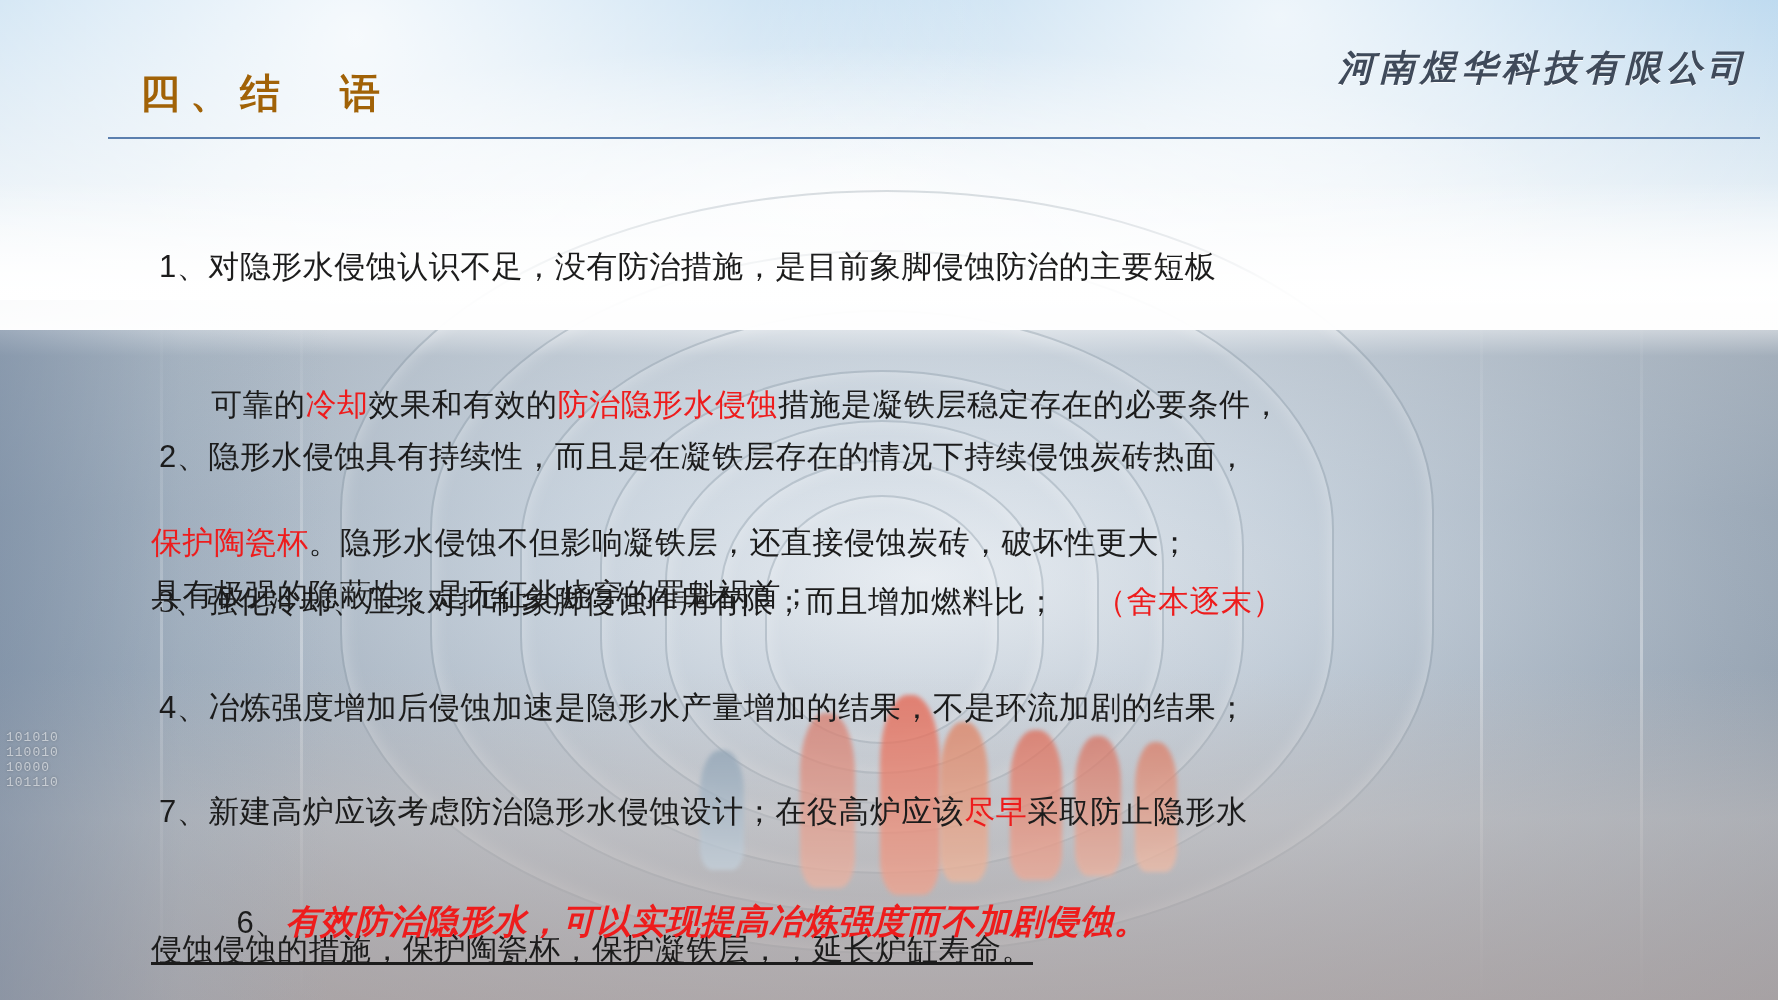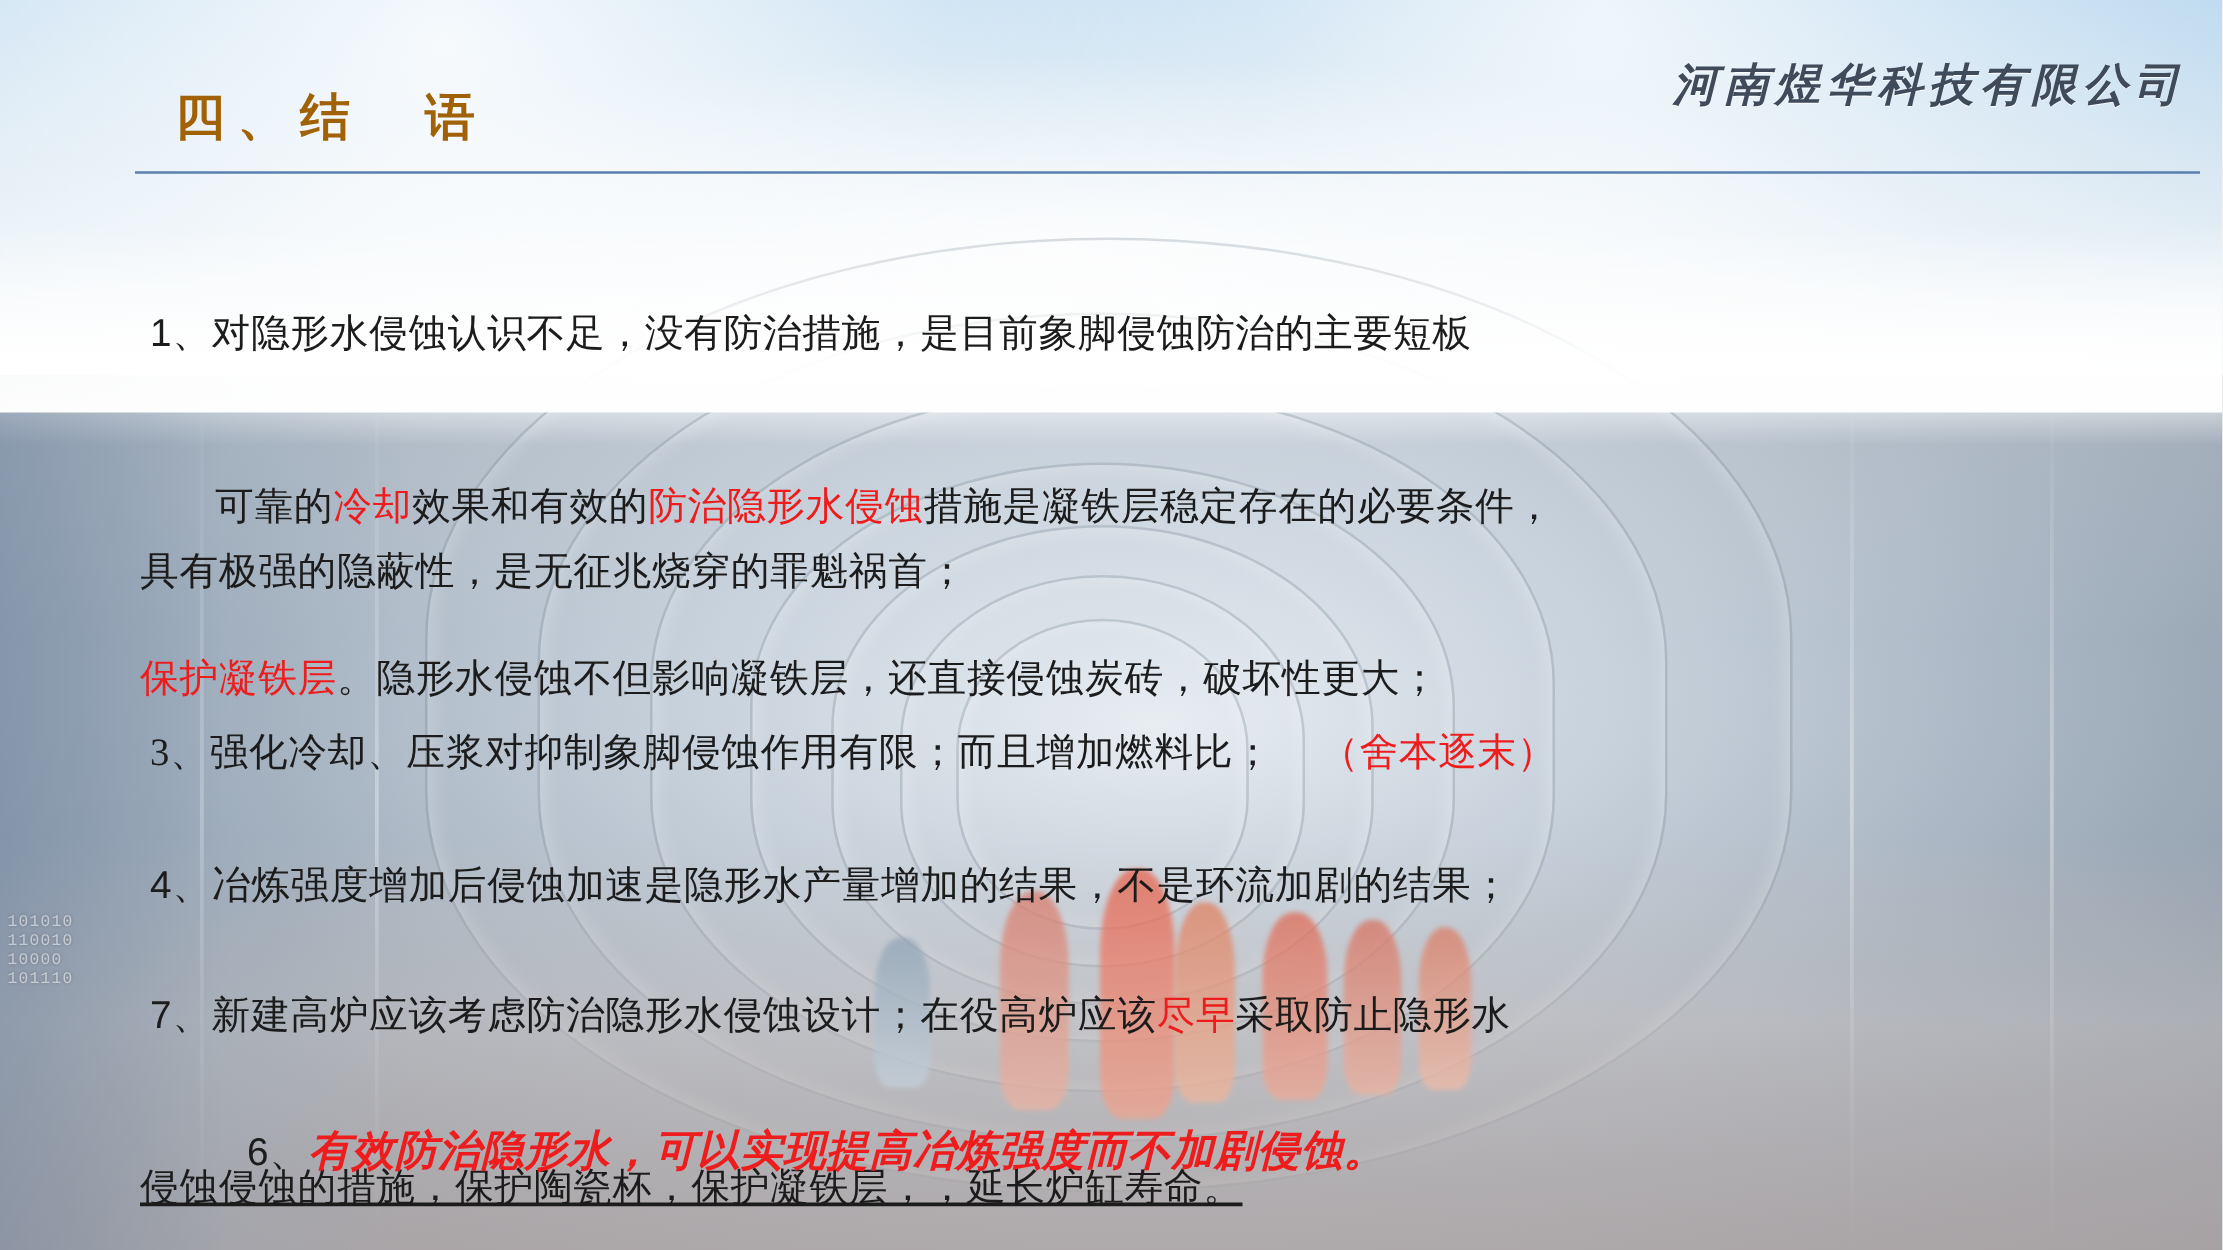--- a/index.html
+++ b/index.html
@@ -147,20 +147,21 @@
     top: 152px;
   }
 
   .para {
     position: absolute;
     font-size: 31px;
     line-height: 46px;
     color: #1c1c1c;
     letter-spacing: 0.5px;
     white-space: pre-wrap;
+    margin-left: 39px;
   }
   .red { color: #ee1c1c; }
   .p-line { display: block; }
   .indent { padding-left: 52px; }
 
   .item6 {
     color: #ee1c1c;
     font-weight: bold;
     font-style: italic;
     font-size: 34px;
@@ -218,24 +219,25 @@
     <div class="company-logo">河南煜华科技有限公司</div>
 
     <div class="slide-title">四、结　语</div>
     <div class="title-rule"></div>
 
     <div class="body">
 
       <div class="para" style="left:120px; top:0; width:1600px;">
         <span class="p-line">1、对隐形水侵蚀认识不足，没有防治措施，是目前象脚侵蚀防治的主要短板</span>
         <span class="p-line indent"><span>可靠的</span><span class="red">冷却</span><span>效果和有效的</span><span class="red">防治隐形水侵蚀</span><span>措施是凝铁层稳定存在的必要条件，</span></span>
-        <span class="p-line" style="margin-left:-8px;"><span class="red">保护凝铁层</span><span>。隐形水侵蚀不但影响凝铁层，还直接侵蚀炭砖，破坏性更大；</span></span>
+        <span class="p-line" style="margin-left:-8px;"><span class="red">保护陶瓷杯</span><span>。隐形水侵蚀不但影响凝铁层，还直接侵蚀炭砖，破坏性更大；</span></span>
       </div>
 
       <div class="para" style="left:120px; top:190px; width:1620px;">
+        <span class="p-line">2、隐形水侵蚀具有持续性，而且是在凝铁层存在的情况下持续侵蚀炭砖热面，</span>
         <span class="p-line" style="margin-left:-8px;">具有极强的隐蔽性，是无征兆烧穿的罪魁祸首；</span>
       </div>
 
       <div class="para" style="left:120px; top:335px; width:1620px;font-family:Liberation Serif, serif;">
         <span class="p-line"><span>3、强化冷却、压浆对抑制象脚侵蚀作用有限；而且增加燃料比；</span><span class="red" style="padding-left:38px;">（舍本逐末）</span></span>
       </div>
 
       <div class="para" style="left:120px; top:441px; width:1620px;">
         <span class="p-line">4、冶炼强度增加后侵蚀加速是隐形水产量增加的结果，不是环流加剧的结果；</span>
       </div>

